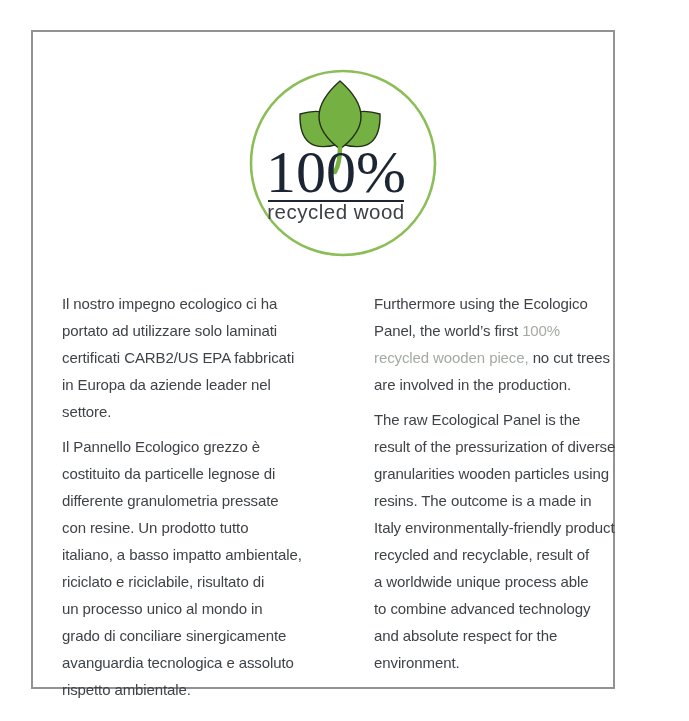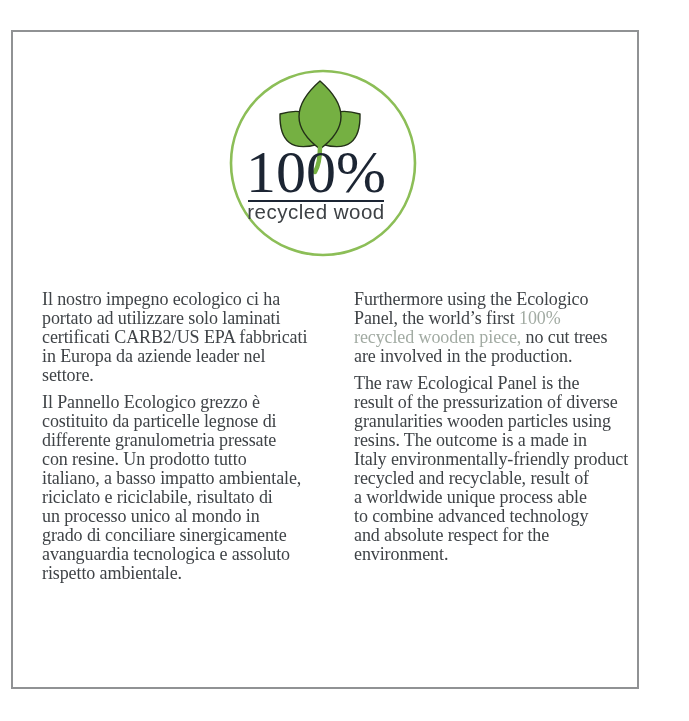--- a/index.html
+++ b/index.html
@@ -9,35 +9,35 @@
     --ring-green:#8cbe57;
     --leaf-green:#75b042;
     --leaf-outline:#233018;
     --dark-navy:#1c2533;
     --caption-gray:#3d4145;
   }
   *{margin:0;padding:0;box-sizing:border-box;}
   html,body{width:689px;height:721px;background:#ffffff;overflow:hidden;
     font-family:"Liberation Sans","DejaVu Sans",sans-serif;}
   .frame{
-    position:absolute;left:11px;top:30px;width:628px;height:659px;
+    position:absolute;left:31px;top:30px;width:584px;height:659px;
     border:2px solid var(--frame-border);background:#ffffff;padding-left:48px;
   }
   .logo{position:absolute;left:215px;top:36px;width:190px;height:190px;}
   .logo .ring{fill:none;stroke:var(--ring-green);stroke-width:2.6px;}
   .logo .leaf{fill:var(--leaf-green);stroke:var(--leaf-outline);stroke-width:1.4px;stroke-linejoin:round;}
   .logo .stem{fill:none;stroke:var(--leaf-green);stroke-width:4.5px;stroke-linecap:round;}
   .logo .pct{fill:var(--dark-navy);font-family:"Liberation Serif","DejaVu Serif",serif;font-size:60px;}
   .logo .underline{stroke:var(--dark-navy);stroke-width:2px;}
   .logo .caption{fill:var(--caption-gray);font-family:"Liberation Sans","DejaVu Sans",sans-serif;
     font-size:20.5px;letter-spacing:0.5px;}
   .col{
     position:absolute;top:258px;
     color:var(--body-text);
-    font-size:18px;line-height:19px;letter-spacing:-0.1px;font-family:Liberation Serif, serif;
+    font-size:15px;line-height:27px;letter-spacing:-0.1px;
   }
   .col-it{left:29px;width:312px;}
   .col-en{left:341px;width:282px;}
   .col p{white-space:pre;margin:0 0 8px 0;}
   .hl{color:var(--highlight-text);}
 </style>
 </head>
 <body>
 
 <div class="frame">

